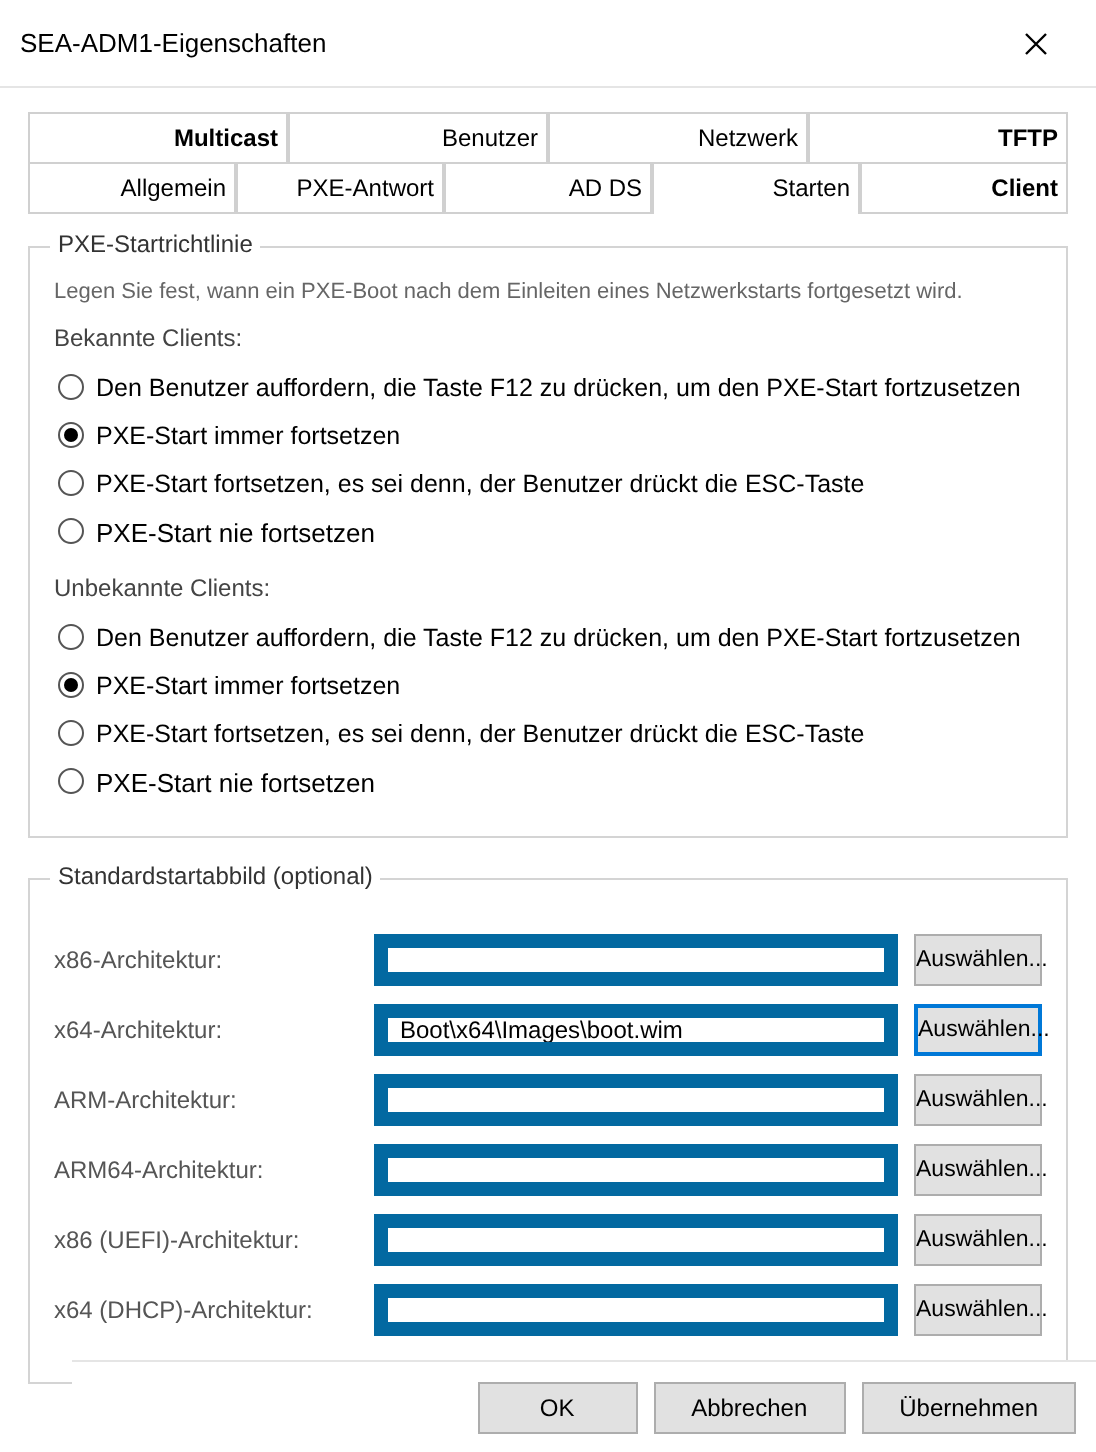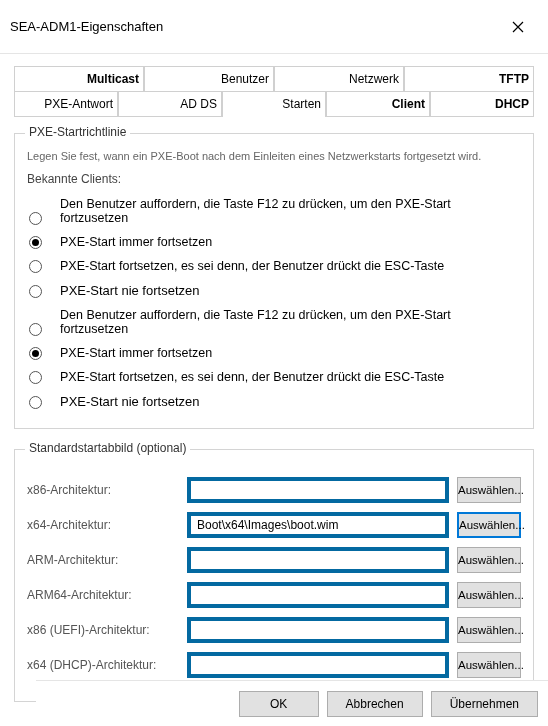--- a/index.html
+++ b/index.html
@@ -1,38 +1,38 @@
 <!DOCTYPE html>
 <html><head>
 <meta charset="utf-8">
 <style>
 * { box-sizing: border-box; margin: 0; padding: 0; font-family: 'Segoe UI', Tahoma, sans-serif; }
 body { background: #fff; width: 548px; height: 726px; overflow: hidden; font-size: 12px; color: #000; }
-.titlebar { display: flex; align-items: center; height: 54px; padding: 0 10px; border-bottom: 1px solid #e5e5e5; }
+.titlebar { display: flex; align-items: center; height: 44px; padding: 0 10px; border-bottom: 1px solid #e5e5e5; }
 .titlebar .title { flex: 1; font-size: 13px; }
 .close-btn { width: 40px; height: 30px; display: flex; align-items: center; justify-content: center; cursor: pointer; }
 .close-btn svg { width: 12px; height: 12px; }
 .content { padding: 12px 14px 50px 14px; position: relative; }
 .tabs-row { display: flex; border-bottom: 1px solid #d0d0d0; }
 .tabs-row .tab { flex: 1; text-align: right; padding: 5px 4px; border: 1px solid #d0d0d0; border-bottom: none; background: #fff; cursor: pointer; font-size: 12px; white-space: nowrap; }
 .tabs-row .tab.bold { font-weight: 600; }
 .tabs-row .tab.active { background: #fff; position: relative; }
 .tabs-row .tab.active::after { content: ''; position: absolute; left: 0; right: 0; bottom: -1px; height: 1px; background: #fff; }
 .groupbox { border: 1px solid #d4d4d4; margin-top: 16px; padding: 10px 12px 14px 12px; position: relative; }
 .groupbox-title { position: absolute; top: -9px; left: 10px; background: #fff; padding: 0 4px; font-size: 12px; color: #333; }
 .desc { font-size: 11px; color: #666; margin: 6px 0 10px 0; }
 .subhdr { font-size: 12px; color: #444; margin: 8px 0 6px 0; }
-.radio-row { display: flex; align-items: flex-end; padding: 5px 2px; gap: 18px; cursor: pointer; }
+.radio-row { display: flex; align-items: flex-start; padding: 5px 2px; gap: 6px; cursor: pointer; }
 .radio { appearance: none; width: 13px; height: 13px; border: 1px solid #555; border-radius: 50%; position: relative; flex-shrink: 0; cursor: pointer; }
 .radio:checked::after { content: ''; position: absolute; width: 7px; height: 7px; background: #000; border-radius: 50%; top: 2px; left: 2px; }
 .radio-label { font-size: 12.5px; }
 .radio-label.lg { font-size: 13px; }
 .arch-row { display: flex; align-items: center; margin: 9px 0; gap: 8px; }
 .arch-label { width: 152px; font-size: 12px; color: #555; }
-.arch-input { flex: 1; height: 26px; border: 4px solid #0369a1; padding: 0 6px; font-size: 12px; }
+.arch-input { flex: 1; height: 26px; border: 7px solid #0369a1; padding: 0 6px; font-size: 12px; }
 .arch-btn { width: 64px; height: 26px; border: 1px solid #adadad; background: #e1e1e1; font-size: 11.5px; cursor: pointer; }
 .arch-btn.focused { border: 2px solid #0078d7; }
 .footer { position: absolute; bottom: 0; left: 0; right: 0; height: 46px; display: flex; align-items: center; justify-content: flex-end; gap: 8px; padding: 0 10px; background: #fff; border-top: 1px solid #e5e5e5; margin-left: 36px; }
 .footer-btn { height: 26px; padding: 0 18px; border: 1px solid #adadad; background: #e1e1e1; font-size: 12px; cursor: pointer; min-width: 80px; }
 </style>
 </head>
 <body>
 
 <div class="titlebar">
   <span class="title">SEA-ADM1-Eigenschaften</span>
@@ -45,25 +45,25 @@
 
 <div class="content">
 
   <div class="tabs-row" id="tabs1">
       <div class="tab bold">Multicast</div>
       <div class="tab">Benutzer</div>
       <div class="tab">Netzwerk</div>
       <div class="tab bold">TFTP</div>
     </div>
   <div class="tabs-row" id="tabs2" style="margin-top:-1px;">
+      <div class="tab">Allgemein</div>
       <div class="tab">PXE-Antwort</div>
       <div class="tab">AD DS</div>
       <div class="tab active">Starten</div>
       <div class="tab bold">Client</div>
-      <div class="tab bold">DHCP</div>
     </div>
 
   <div class="groupbox">
     <span class="groupbox-title">PXE-Startrichtlinie</span>
     <div class="desc">Legen Sie fest, wann ein PXE-Boot nach dem Einleiten eines Netzwerkstarts fortgesetzt wird.</div>
 
     <div class="subhdr">Bekannte Clients:</div>
     <div id="known-opts">
         <label class="radio-row">
           <input type="radio" name="known" class="radio" style="">
@@ -76,20 +76,21 @@
         <label class="radio-row">
           <input type="radio" name="known" class="radio" style="">
           <span class="radio-label">PXE-Start fortsetzen, es sei denn, der Benutzer drückt die ESC-Taste</span>
         </label>
         <label class="radio-row">
           <input type="radio" name="known" class="radio" style="">
           <span class="radio-label lg">PXE-Start nie fortsetzen</span>
         </label>
       </div>
 
+    <div class="subhdr">Unbekannte Clients:</div>
     <div id="unknown-opts">
         <label class="radio-row">
           <input type="radio" name="unknown" class="radio" style="">
           <span class="radio-label">Den Benutzer auffordern, die Taste F12 zu drücken, um den PXE-Start fortzusetzen</span>
         </label>
         <label class="radio-row">
           <input type="radio" name="unknown" class="radio" checked="" style="">
           <span class="radio-label">PXE-Start immer fortsetzen</span>
         </label>
         <label class="radio-row">

